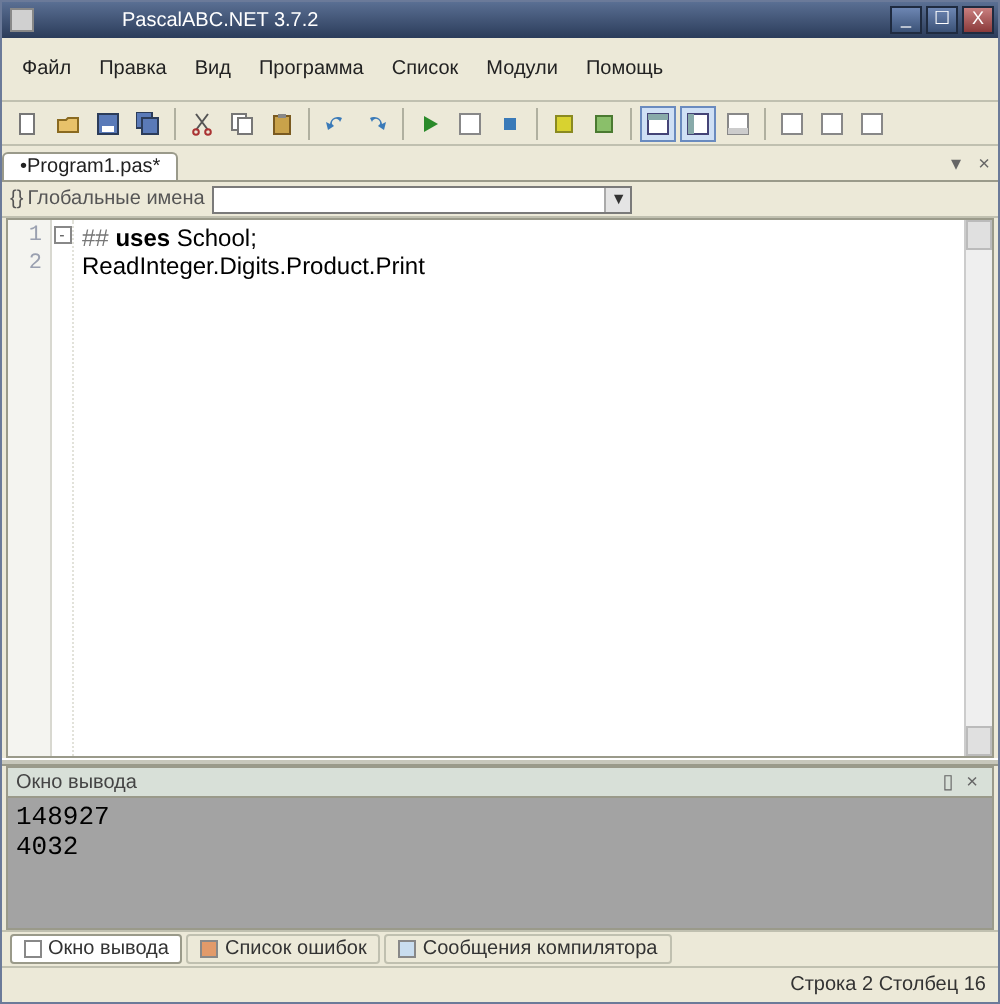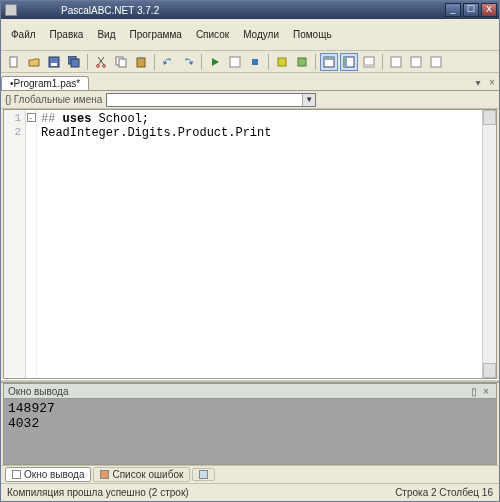--- a/index.html
+++ b/index.html
@@ -147,21 +147,21 @@
     border-right: 1px solid #d8d8d0;
     font-family: Consolas, "Courier New", monospace;
     font-size: 11px;
     color: #9aa0b0;
     text-align: right;
     padding: 2px 4px 0 0;
   }
   .gutter span { display: block; height: 14px; }
   .code {
     flex: 1;
-    font-family: Liberation Mono, monospace;
+    font-family: Liberation Sans, sans-serif;
     font-size: 12px;
     padding: 2px 4px;
     position: relative;
     white-space: pre;
     color: #000;
   }
   .fold-col {
     width: 11px;
     background: #fff;
     border-right: 1px dotted #e2e2da;
@@ -440,20 +440,20 @@
   <div class="btab active">
     <span class="dot"></span>
     <span>Окно вывода</span>
   </div>
   <div class="btab">
     <span class="dot err"></span>
     <span>Список ошибок</span>
   </div>
   <div class="btab">
     <span class="dot msg"></span>
+    <span>Сообщения компилятора</span>
   </div>
 </div>
 
 <div class="statusbar">
-  <span class="sl">Компиляция прошла успешно (2 строк)</span>
   <span class="sp"></span>
   <span class="sr">Строка  2  Столбец  16</span>
 </div>
 
 </body></html>

